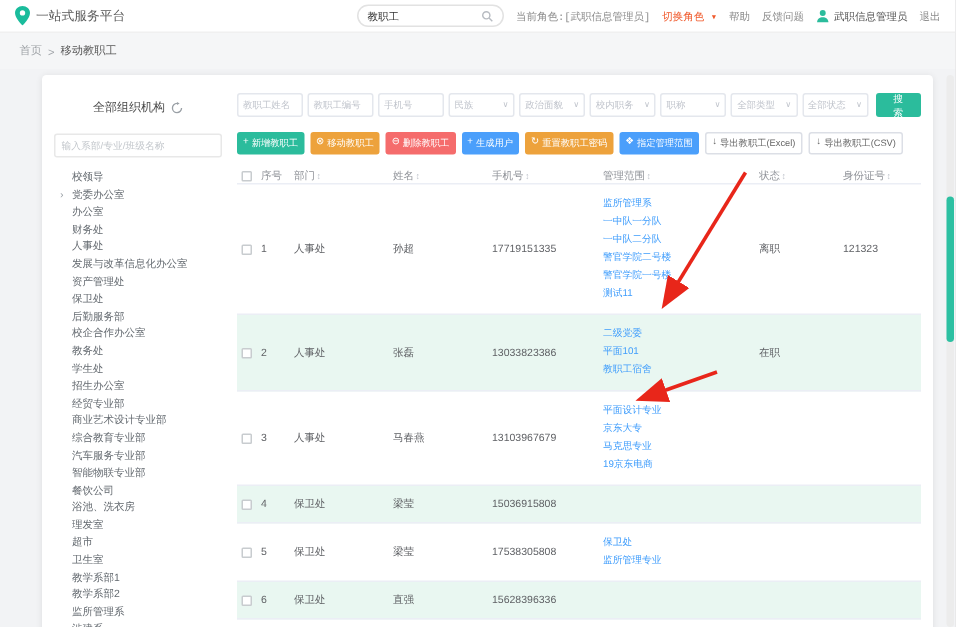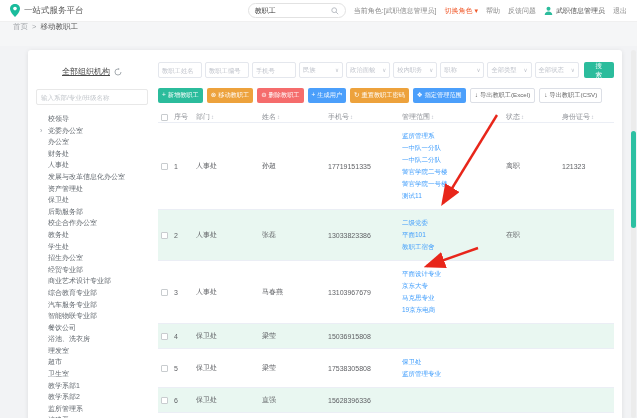--- a/index.html
+++ b/index.html
@@ -2,42 +2,42 @@
 <html><head>
 <meta charset="utf-8">
 <style>
   * { margin:0; padding:0; box-sizing:border-box; }
   html,body { background:#ddd; }
   .screen{ position:relative; width:637px; height:418px; background:#f2f3f5;
     font-family:"Liberation Sans","DejaVu Sans",sans-serif; overflow:hidden; }
 
   
   .topbar{ position:absolute; top:0; left:0; right:0; height:22px; background:#fff;
-    border-bottom:1px solid #f0f0f0; display:flex; align-items:center; padding:0 10px; gap:8px; z-index:3;}
+    border-bottom:1px solid #f0f0f0; display:flex; align-items:center; padding:0 10px; gap:8px; z-index:3;font-family:Liberation Mono, monospace;}
   .logo{ display:flex; align-items:center; gap:4px; }
   .logo-text{ font-size:8.5px; color:#595959; }
   .top-search{ margin-left:auto; display:flex; align-items:center; width:98px; height:15px;
     border:1px solid #e2e2e2; border-radius:8px; padding:0 6px; background:#fff; }
   .top-search .val{ flex:1; font-size:7px; color:#333; }
   .top-right{ display:flex; align-items:center; gap:8px; font-size:7px; color:#8c8c8c; white-space:nowrap; }
   .role-switch{ color:#f0582a; cursor:pointer; }
   .userbox{ display:flex; align-items:center; gap:3px; color:#555; }
 
   
   .breadcrumb{ position:absolute; top:22px; left:0; right:0; height:24px; background:#f5f6f7;
-    display:flex; gap:4px; padding:0 13px; font-size:7.5px; color:#a0a4a8; z-index:2;}
+    display:flex; align-items:center; gap:4px; padding:0 13px; font-size:7.5px; color:#a0a4a8; z-index:2;}
   .breadcrumb .cur{ color:#595959; }
 
   
   .card{ position:absolute; top:50px; left:28px; width:594px; height:380px; background:#fff;
     border-radius:3px; box-shadow:0 1px 5px rgba(0,0,0,.09); padding:8px 8px 0 8px; display:flex; gap:10px; }
 
   .left-col{ flex:0 0 112px; display:flex; flex-direction:column; min-width:0; }
   .org-header{ display:flex; align-items:center; justify-content:center; gap:4px;
-    font-size:8px; color:#4a4a4a; margin:8px 0 12px;text-decoration:underline; }
+    font-size:8px; color:#4a4a4a; margin:8px 0 12px; }
   .org-search{ width:100%; height:16px; border:1px solid #e8e8e8; border-radius:2px;
     font-size:6.5px; padding:0 4px; color:#333; outline:none; }
   .org-search::placeholder{ color:#c3c7cc; }
   .org-tree{ margin-top:8px; padding-left:12px; font-size:7px; color:#646a70;
     line-height:11.6px; overflow:hidden; }
   .tree-item{ white-space:nowrap; cursor:pointer; position:relative; }
   .tree-arrow{ position:absolute; left:-8px; color:#9aa0a6; font-size:7px; }
 
   .right-col{ flex:1; display:flex; flex-direction:column; min-width:0; }
 

